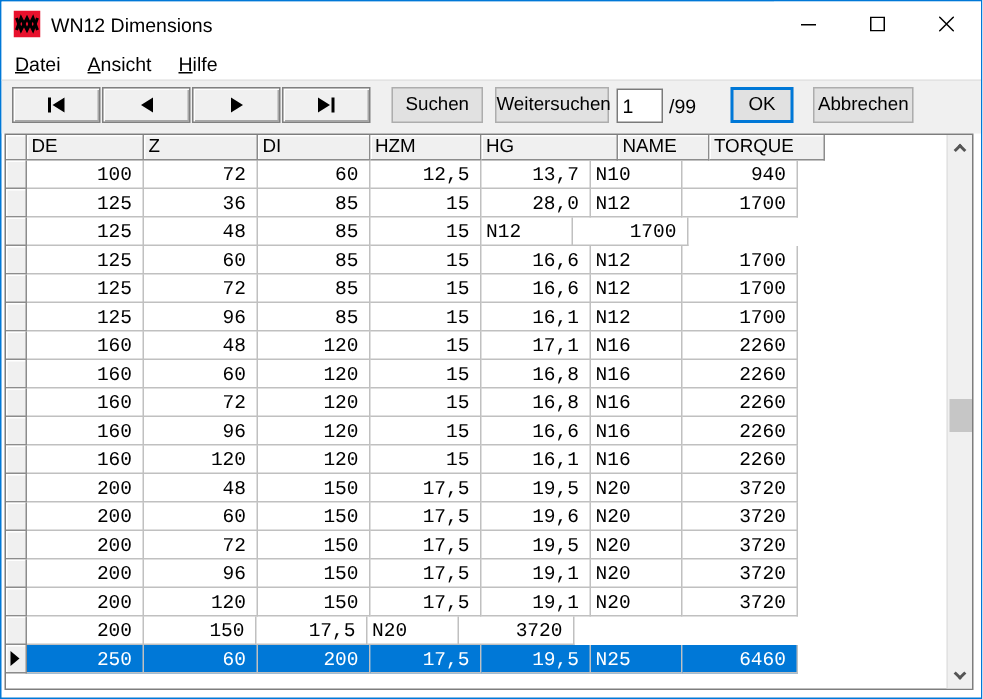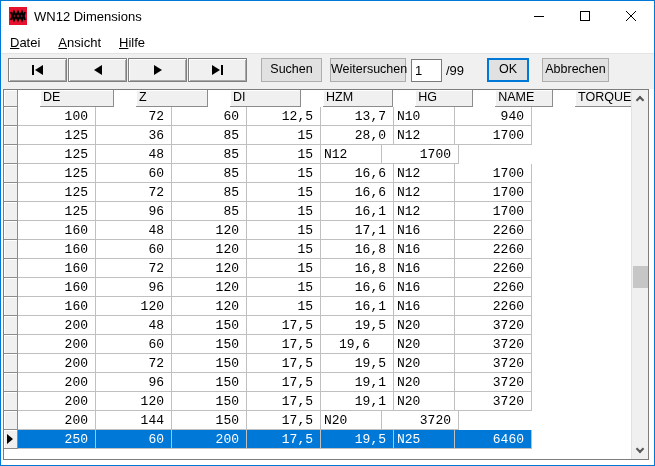--- a/index.html
+++ b/index.html
@@ -49,21 +49,21 @@
     position:absolute;left:410px;top:5px;width:31px;height:23px;
     border:1px solid #7a7a7a;background:#fff;font-size:13px;padding:0 3px;
     font-family:"Liberation Sans",sans-serif;
   }
   .rec-total{position:absolute;left:445px;top:9px;font-size:13px;}
   
   .grid-panel{
     position:absolute;left:2px;top:88px;width:646px;height:371px;
     border:1px solid #7d7d7d;background:#fff;overflow:hidden;
   }
-  .grid-header-row{display:flex;height:17px;gap:22px;}
+  .grid-header-row{display:flex;height:17px;}
   .grid-row{display:flex;height:19px;}
   .corner-cell,.selcell{
     width:14px;flex:0 0 14px;background:#f0f0f0;
     border-right:1px solid #8c8c8c;border-bottom:1px solid #8c8c8c;
     box-shadow:inset 1px 1px 0 #ffffff;
     position:relative;
   }
   .hcell{
     height:17px;background:#f0f0f0;
     border-right:1px solid #8c8c8c;border-bottom:1px solid #8c8c8c;
@@ -158,21 +158,21 @@
   </div>
 
   <div class="grid-panel">
     <div class="grid-header-row">
       <div class="corner-cell"></div>
 
     <div class="hcell" style="width: 78px;">DE</div>
         <div class="hcell" style="width: 76px;">Z</div>
         <div class="hcell" style="width: 75px;">DI</div>
         <div class="hcell" style="width: 74px;">HZM</div>
-        <div class="hcell" style="width: 61px;">HG</div>
+        <div class="hcell" style="width: 91px;">HG</div>
         <div class="hcell" style="width: 61px;">NAME</div>
         <div class="hcell" style="width: 77px;">TORQUE</div>
       </div>
     <div>
 
     <div class="grid-row">
           <div class="selcell"></div>
           <div class="cell" style="width: 78px;">100</div>
           <div class="cell" style="width: 76px;">72</div>
           <div class="cell" style="width: 75px;">60</div>
@@ -289,21 +289,21 @@
           <div class="cell" style="width: 73px;">19,5</div>
           <div class="cell left" style="width: 61px;">N20</div>
           <div class="cell" style="width: 77px;">3720</div>
         </div>
         <div class="grid-row">
           <div class="selcell"></div>
           <div class="cell" style="width: 78px;">200</div>
           <div class="cell" style="width: 76px;">60</div>
           <div class="cell" style="width: 75px;">150</div>
           <div class="cell" style="width: 74px;">17,5</div>
-          <div class="cell" style="width: 73px; text-align: center;">19,6</div>
+          <div class="cell" style="width: 73px;">19,6</div>
           <div class="cell left" style="width: 61px;">N20</div>
           <div class="cell" style="width: 77px;">3720</div>
         </div>
         <div class="grid-row">
           <div class="selcell"></div>
           <div class="cell" style="width: 78px;">200</div>
           <div class="cell" style="width: 76px;">72</div>
           <div class="cell" style="width: 75px;">150</div>
           <div class="cell" style="width: 74px;">17,5</div>
           <div class="cell" style="width: 73px;">19,5</div>
@@ -326,21 +326,20 @@
           <div class="cell" style="width: 76px;">120</div>
           <div class="cell" style="width: 75px;">150</div>
           <div class="cell" style="width: 74px;">17,5</div>
           <div class="cell" style="width: 73px;">19,1</div>
           <div class="cell left" style="width: 61px;">N20</div>
           <div class="cell" style="width: 77px;">3720</div>
         </div>
         <div class="grid-row">
           <div class="selcell"></div>
           <div class="cell" style="width: 78px;">200</div>
-          <div class="cell" style="width: 76px;">144</div>
           <div class="cell" style="width: 75px;">150</div>
           <div class="cell" style="width: 74px;">17,5</div>
           <div class="cell left" style="width: 61px;">N20</div>
           <div class="cell" style="width: 77px;">3720</div>
         </div>
         <div class="grid-row selected">
           <div class="selcell">
             <span class="row-arrow"></span>
           </div>
           <div class="cell" style="width: 78px;">250</div>

